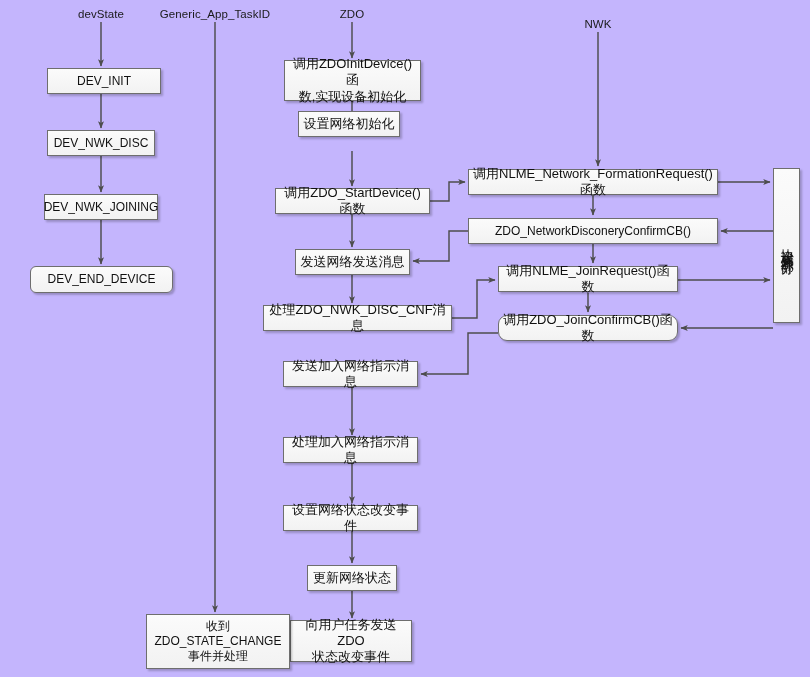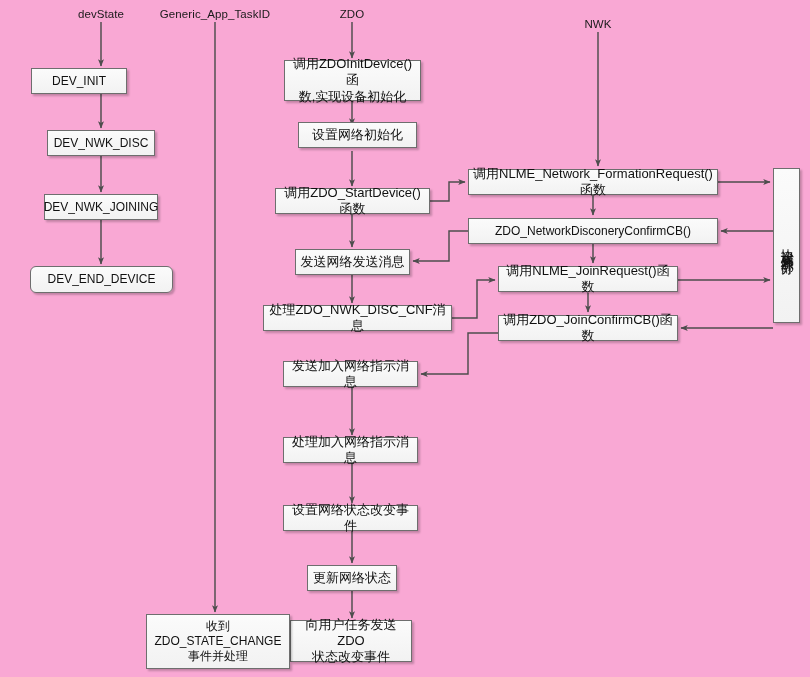--- a/index.html
+++ b/index.html
@@ -4,21 +4,21 @@
 <style>
   html, body {
     margin: 0;
     padding: 0;
     background: #ffffff;
   }
   #canvas {
     position: relative;
     width: 810px;
     height: 677px;
-    background: #f9a8d4;
+    background: #c4b5fd;
     font-family: "Liberation Sans", "DejaVu Sans", sans-serif;
     overflow: hidden;
   }
   svg.wires {
     position: absolute;
     left: 0;
     top: 0;
     width: 810px;
     height: 677px;
     pointer-events: none;
@@ -112,42 +112,42 @@
 
       <path d="M290,641 L293,641"></path>
     </g>
   </svg>
 
   <div class="lane-label" style="left:61px; top:8px; width:80px;">devState</div>
   <div class="lane-label" style="left:145px; top:8px; width:140px;">Generic_App_TaskID</div>
   <div class="lane-label" style="left:322px; top:8px; width:60px;">ZDO</div>
   <div class="lane-label" style="left:568px; top:18px; width:60px;">NWK</div>
 
-  <div class="node" style="left:31px; top:68px; width:96px; height:25px;">DEV_INIT</div>
+  <div class="node" style="left:47px; top:68px; width:114px; height:25px;">DEV_INIT</div>
   <div class="node" style="left:47px; top:130px; width:108px; height:25px;">DEV_NWK_DISC</div>
   <div class="node" style="left:44px; top:194px; width:114px; height:20px;">DEV_NWK_JOINING</div>
   <div class="node" style="left:30px; top:266px; width:143px; height:27px;border-radius:6px;">DEV_END_DEVICE</div>
 
   <div class="node cjk" style="left:284px; top:60px; width:137px; height:41px;">调用ZDOInitDevice()函
 数,实现设备初始化</div>
-  <div class="node cjk" style="left:298px; top:122px; width:119px; height:24px;">设置网络初始化</div>
+  <div class="node cjk" style="left:298px; top:111px; width:102px; height:24px;">设置网络初始化</div>
   <div class="node cjk" style="left:275px; top:188px; width:155px; height:26px;">调用ZDO_StartDevice()函数</div>
   <div class="node cjk" style="left:295px; top:249px; width:115px; height:25px;">发送网络发送消息</div>
   <div class="node cjk" style="left:263px; top:305px; width:189px; height:26px;">处理ZDO_NWK_DISC_CNF消息</div>
   <div class="node cjk" style="left:283px; top:437px; width:135px; height:25px;">处理加入网络指示消息</div>
   <div class="node cjk" style="left:283px; top:361px; width:135px; height:25px;">发送加入网络指示消息</div>
   <div class="node cjk" style="left:283px; top:505px; width:135px; height:25px;">设置网络状态改变事件</div>
   <div class="node cjk" style="left:307px; top:565px; width:90px; height:25px;text-align:center;">更新网络状态</div>
   <div class="node cjk" style="left:290px; top:620px; width:122px; height:42px;">向用户任务发送ZDO
 状态改变事件</div>
 
   <div class="node cjk" style="left:146px; top:614px; width:144px; height:55px; font-size:12px;">收到
 ZDO_STATE_CHANGE
 事件并处理</div>
 
   <div class="node cjk" style="left:468px; top:169px; width:250px; height:26px;">调用NLME_Network_FormationRequest()函数</div>
   <div class="node" style="left:468px; top:218px; width:250px; height:26px;">ZDO_NetworkDisconeryConfirmCB()</div>
   <div class="node cjk" style="left:498px; top:266px; width:180px; height:15px;">调用NLME_JoinRequest()函数</div>
-  <div class="node cjk" style="left:498px; top:315px; width:180px; height:26px;">调用ZDO_JoinConfirmCB()函数</div>
+  <div class="node cjk" style="left:498px; top:315px; width:180px; height:26px;border-radius:9px;">调用ZDO_JoinConfirmCB()函数</div>
 
   <div class="node cjk vertical" style="left:773px; top:168px; width:27px; height:155px;">协议栈未开源部分</div>
 
 </div>
 
 </body></html>

